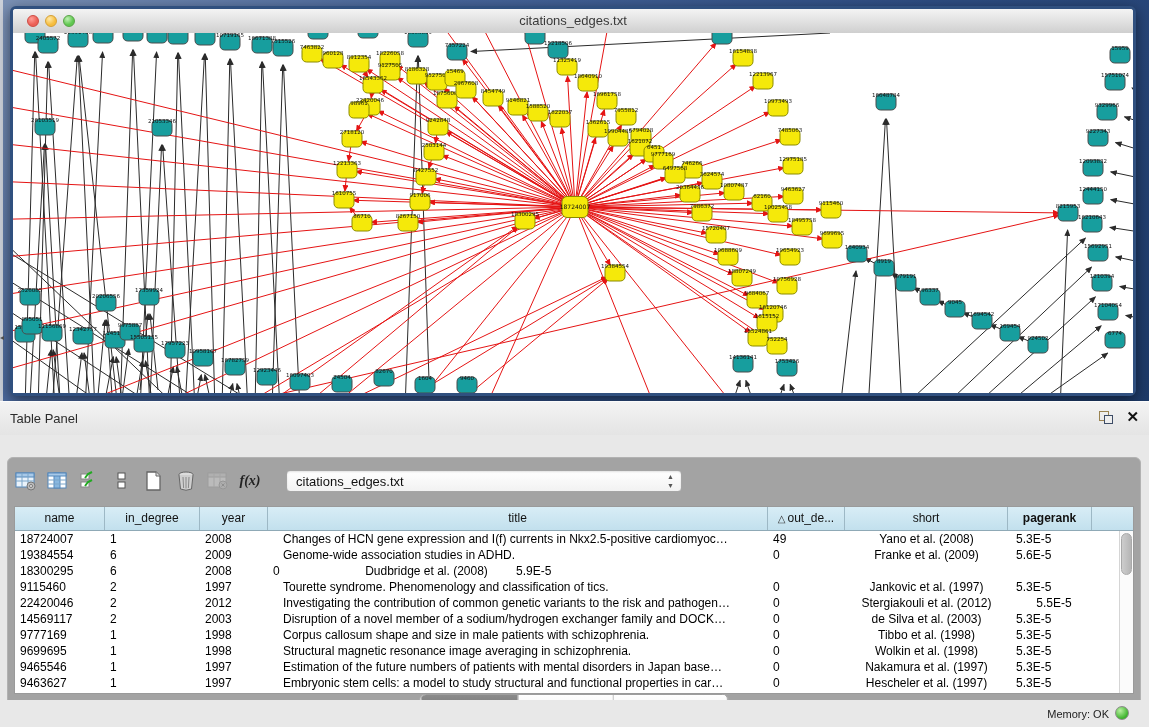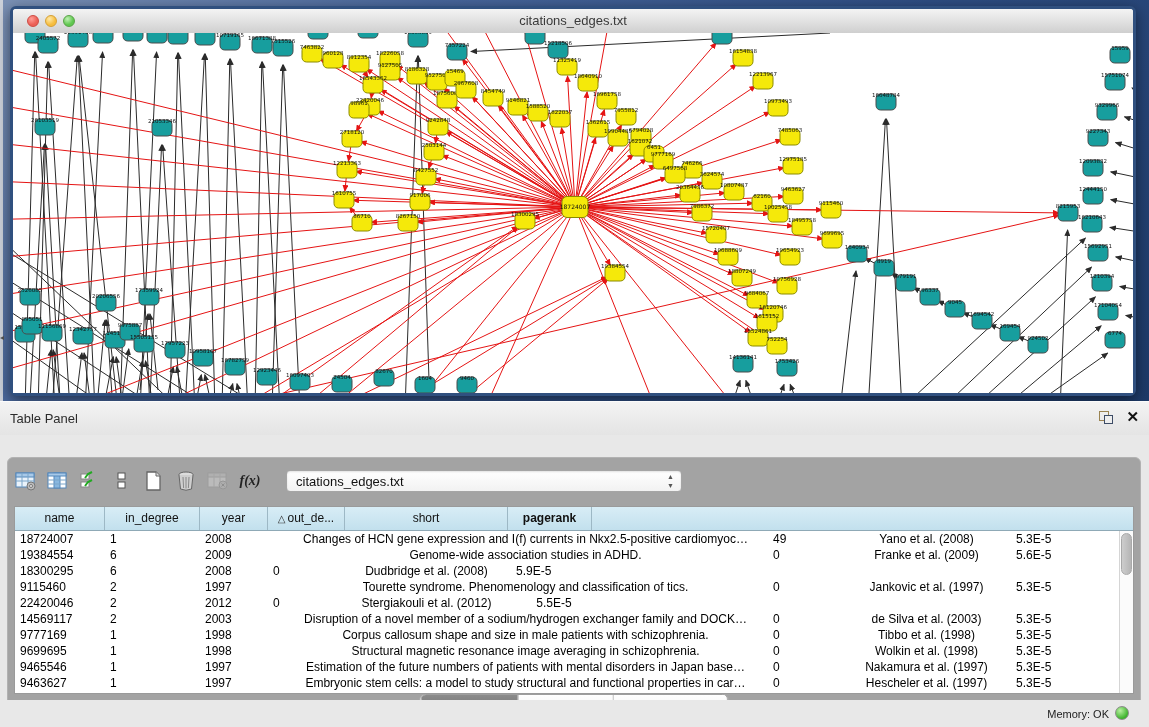--- a/index.html
+++ b/index.html
@@ -45,21 +45,21 @@
   
   .tablewrap{position:absolute;left:6px;top:48px;width:1120px;height:188px;background:#fff;
              border:1px solid #9a9a9a;box-sizing:border-box;overflow:hidden;}
   .thead{display:flex;height:23px;background:linear-gradient(#d8edf6,#c2e0ed);
          border-bottom:1px solid #8fa9b6;}
   .th{font-size:12px;color:#111;text-align:center;line-height:22px;
       border-right:1px solid #9db8c5;box-sizing:border-box;overflow:hidden;white-space:nowrap;}
   .sort-tri{font-size:10px;color:#333;margin-right:2px;}
   .tbody .tr{display:flex;height:16px;line-height:16px;}
   .td{font-size:12px;color:#000;white-space:nowrap;overflow:hidden;box-sizing:border-box;padding-left:5px;}
-  .td.c-title{padding-left:15px;text-align:center;}
+  .td.c-title{padding-left:15px;}
   .td.c-short{text-align:center;padding-left:0;}
   .td.c-pagerank{padding-left:8px;}
   .vscroll{position:absolute;right:0;top:24px;bottom:0;width:13px;background:#fbfbfb;border-left:1px solid #d5d5d5;}
   .vthumb{position:absolute;left:1px;right:1px;top:2px;height:40px;border-radius:6px;
           background:linear-gradient(90deg,#cdcdcd,#b5b5b5);border:1px solid #a9a9a9;}
   
   .tabs{position:absolute;left:50%;transform:translateX(-50%);top:236px;display:flex;
         border:1px solid #9e9e9e;border-radius:5px;overflow:hidden;background:#fdfdfd;
         box-shadow:0 1px 1px rgba(255,255,255,.8);}
   .tab{font-size:13px;color:#111;padding:3px 15px;border-left:1px solid #c0c0c0;background:linear-gradient(#fff,#f0f0f0);}
@@ -622,20 +622,21 @@
     <div class="combo">
       <span class="combo-text">citations_edges.txt</span>
       <span class="combo-arrows">▲<br>▼</span>
     </div>
 
     <div class="tablewrap">
       <div class="thead" id="thead">
           <div class="th" style="width: 90px;">name</div>
           <div class="th" style="width: 95px;">in_degree</div>
           <div class="th" style="width: 68px;">year</div>
+          <div class="th" style="width: 500px;">title</div>
           <div class="th" style="width: 77px;"><span class="sort-tri">△</span>out_de...</div>
           <div class="th" style="width: 163px;">short</div>
           <div class="th" style="width: 84px; font-weight: bold;">pagerank</div>
         </div>
       <div class="tbody" id="tbody">
           <div class="tr">
             <div class="td c-name" style="width: 90px;">18724007</div>
             <div class="td c-in_degree" style="width: 95px;">1</div>
             <div class="td c-year" style="width: 68px;">2008</div>
             <div class="td c-title" style="width: 500px;">Changes of HCN gene expression and I(f) currents in Nkx2.5-positive cardiomyoc…</div>
@@ -666,20 +667,21 @@
             <div class="td c-year" style="width: 68px;">1997</div>
             <div class="td c-title" style="width: 500px;">Tourette syndrome. Phenomenology and classification of tics.</div>
             <div class="td c-out_degree" style="width: 77px;">0</div>
             <div class="td c-short" style="width: 163px;">Jankovic et al. (1997)</div>
             <div class="td c-pagerank" style="width: 84px;">5.3E-5</div>
           </div>
           <div class="tr">
             <div class="td c-name" style="width: 90px;">22420046</div>
             <div class="td c-in_degree" style="width: 95px;">2</div>
             <div class="td c-year" style="width: 68px;">2012</div>
+            <div class="td c-title" style="width: 500px;">Investigating the contribution of common genetic variants to the risk and pathogen…</div>
             <div class="td c-out_degree" style="width: 77px;">0</div>
             <div class="td c-short" style="width: 163px;">Stergiakouli et al. (2012)</div>
             <div class="td c-pagerank" style="width: 84px; text-align: center;">5.5E-5</div>
           </div>
           <div class="tr">
             <div class="td c-name" style="width: 90px;">14569117</div>
             <div class="td c-in_degree" style="width: 95px;">2</div>
             <div class="td c-year" style="width: 68px;">2003</div>
             <div class="td c-title" style="width: 500px;">Disruption of a novel member of a sodium/hydrogen exchanger family and DOCK…</div>
             <div class="td c-out_degree" style="width: 77px;">0</div>

